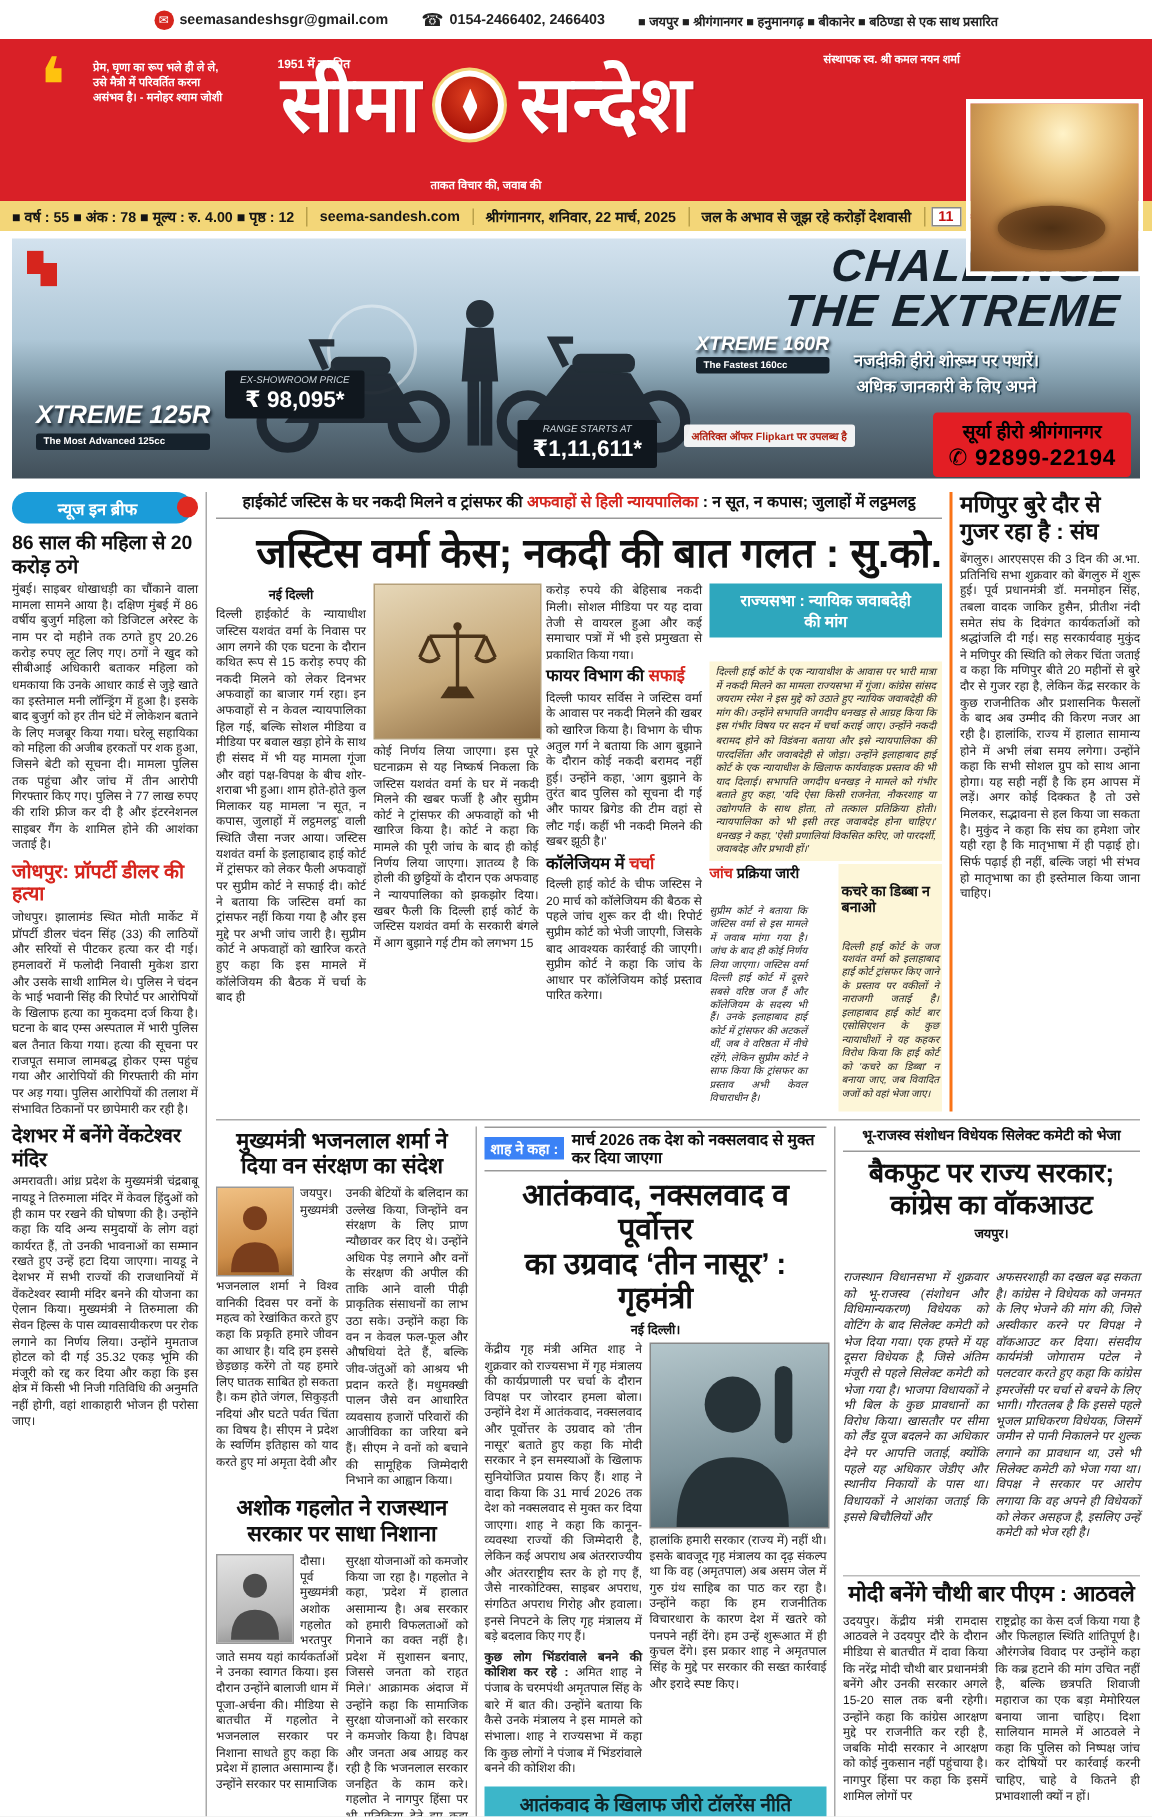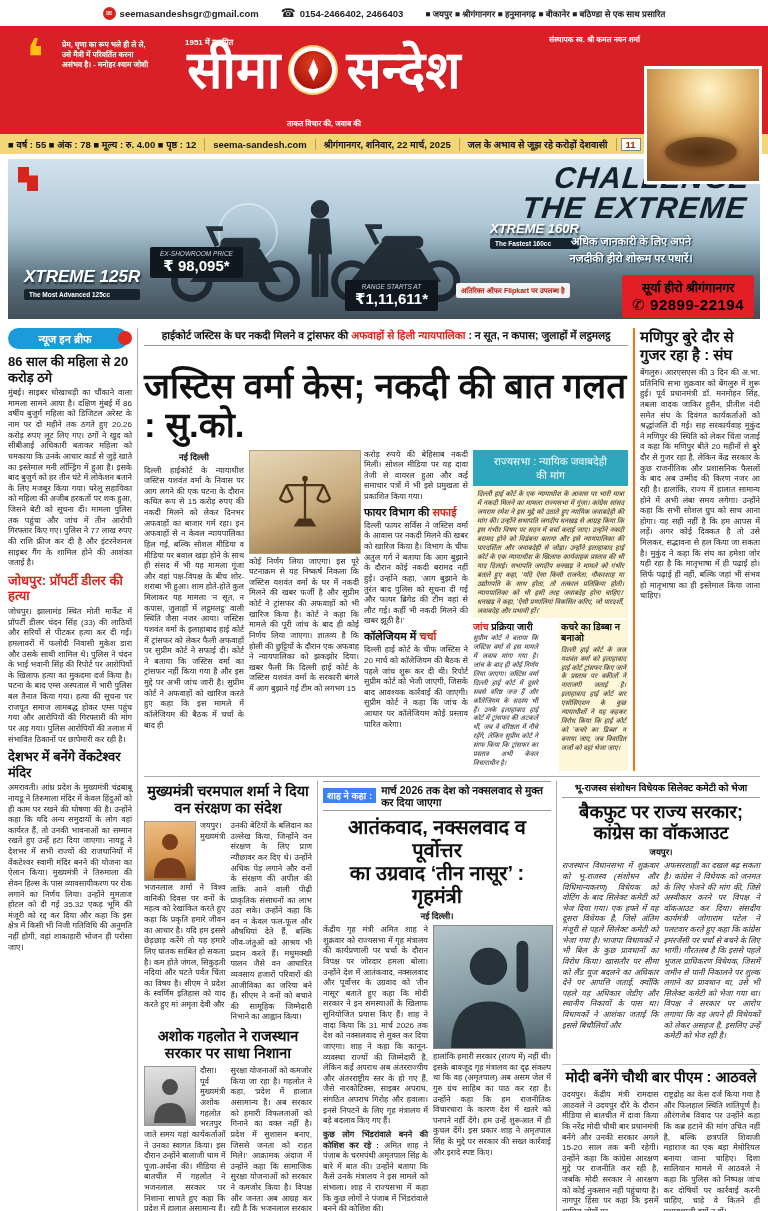--- a/index.html
+++ b/index.html
@@ -39,60 +39,60 @@
       background:linear-gradient(180deg,#d3e2ee 0%,#aec7d7 42%,#85a0af 58%,#5d7280 74%,#414f59 100%);}
   .ferris{position:absolute;left:210px;top:44px;width:56px;height:56px;border:2px solid rgba(255,255,255,.4);border-radius:50%;}
   .hero-logo{position:absolute;left:10px;top:8px;width:20px;height:24px;}
   .hero-logo::before{content:"";position:absolute;inset:0;background:#d6251d;
       clip-path:polygon(0 0,55% 0,55% 35%,100% 35%,100% 100%,45% 100%,45% 65%,0 65%);}
   .challenge{position:absolute;right:12px;top:4px;text-align:right;color:#15212b;font-weight:900;font-style:italic;letter-spacing:1px;transform:skewX(-6deg);}
   .challenge div:first-child{font-size:30px;line-height:1;}
   .challenge div:last-child{font-size:30px;line-height:1;}
   .bikes{position:absolute;left:145px;top:35px;width:330px;height:110px;opacity:.92;}
   .badge125{position:absolute;left:16px;top:108px;color:#fff;font-weight:900;font-style:italic;font-size:17px;text-shadow:1px 2px 2px #16222c;}
-  .badge160{position:absolute;left:482px;top:62px;color:#fff;font-weight:900;font-style:italic;font-size:13px;text-shadow:1px 2px 2px #16222c;}
+  .badge160{position:absolute;left:456px;top:62px;color:#fff;font-weight:900;font-style:italic;font-size:13px;text-shadow:1px 2px 2px #16222c;}
   .badge-tag{display:block;background:#16222c;color:#fff;font-style:normal;font-weight:600;font-size:6.5px;padding:2px 5px;margin-top:2px;text-shadow:none;border-radius:2px;}
   .pricebox{position:absolute;background:#10171e;color:#fff;padding:3px 10px;text-align:center;border-radius:2px;}
   .pricebox span{display:block;font-size:6.5px;font-style:italic;color:#cfd8df;}
   .pricebox b{font-size:15px;}
   .p1{left:142px;top:88px;}
   .p2{left:337px;top:121px;}
   .ad-info{position:absolute;right:14px;top:74px;width:230px;text-align:center;color:#fff;font-weight:800;font-size:11px;line-height:1.5;
       text-shadow:0 0 3px #1d3a4a,1px 1px 0 #1d3a4a;}
   .flip{position:absolute;left:448px;top:124px;background:rgba(255,255,255,.92);color:#b02010;font-size:7px;font-weight:700;padding:3px 5px;border-radius:2px;}
   .dealer{position:absolute;right:6px;top:116px;background:#e31e24;color:#000000;text-align:center;padding:4px 10px;border-radius:3px;}
   .dealer div:first-child{font-size:12.5px;font-weight:800;}
   .dealer-ph{font-size:15px;font-weight:800;letter-spacing:.5px;}
   
   .content{display:flex;padding:4px 8px 0;}
   .sidebar{width:124px;padding-right:5px;border-right:1px solid #aaa;}
   .pill{position:relative;background:#1b9cd9;color:#fff;font-weight:800;font-size:11px;text-align:center;border-radius:11px;padding:3px 12px 3px 6px;margin:0 4px 5px 0;}
   .pill-dot{position:absolute;right:-4px;top:3px;width:14px;height:14px;border-radius:50%;background:#e02a21;}
   .sb-head{font-size:13px;line-height:1.2;font-weight:800;margin:4px 0 3px;}
   .body{font-size:8px;line-height:1.33;text-align:justify;color:#1d1d1d;margin:0 0 3px;}
-  .ital{font-style:italic;}
+  .ital{font-style:italic;margin-top:16px;}
   .main{flex:1;padding-left:6px;}
   .lead-row{display:flex;}
   .lead-main{flex:1;padding-right:5px;border-right:2px solid #f97316;}
   .manipur-col{width:120px;padding-left:5px;}
   .kicker{font-size:10.5px;font-weight:700;text-align:center;padding:1px 0 3px;border-bottom:1px solid #999;line-height:1.25;}
-  .lead-head{font-size:35px;font-weight:800;text-align:left;line-height:1.12;margin:20px 0 5px;}
+  .lead-head{font-size:27px;font-weight:800;text-align:right;line-height:1.12;margin:8px 0 5px;}
   .lead-body{display:flex;gap:5px;}
   .w1{width:100px;} .w2{width:110px;} .w3{width:104px;} .w4{flex:1;}
   .dateline{font-size:8.5px;font-weight:800;text-align:center;margin:1px 0 4px;}
   .justice-img{width:100%;height:102px;margin-bottom:3px;border:1px solid #b5a07a;
       background:linear-gradient(160deg,#e6d7b8 0%,#c8ab7c 55%,#8a6a42 100%);display:flex;align-items:center;justify-content:center;}
   .subhead{font-size:11px;font-weight:800;margin:3px 0 2px;line-height:1.2;}
-  .rs-banner{background:#2ea7bd;color:#fff;font-weight:400;font-size:10.5px;text-align:center;padding:4px 17px;}
+  .rs-banner{background:#2ea7bd;color:#fff;font-weight:700;font-size:10.5px;text-align:center;padding:4px 17px;}
   .rs-body{background:#fdf6d8;padding:3px 4px;font-size:6.8px;margin-bottom:2px;}
   .duo{display:flex;gap:21px;}
   .duo-col{flex:1;}
   .duo .subhead{font-size:9.5px;margin-top:1px;}
   .duo .body{font-size:6.7px;}
-  .duo-col.tinted{background:#fdf6d8;padding:0 2px 2px;}
+  .duo-col.tinted{background:#fdf6d8;padding:12px 2px 2px;}
   .m-head{font-size:15px;font-weight:800;line-height:1.2;margin:0 0 4px;}
   
   .mid-row{display:flex;border-top:1px solid #aaa;margin-top:5px;padding-top:4px;}
   .cm-col{width:168px;padding-right:5px;border-right:1px solid #aaa;}
   .shah-col{flex:1;padding:0 5px;border-right:1px solid #aaa;}
   .land-col{width:198px;padding-left:5px;}
   .mid-head{font-size:14.5px;font-weight:800;text-align:center;line-height:1.18;margin:2px 0 4px;}
   .two-col{display:flex;gap:5px;}
   .tcol{flex:1;min-width:0;}
   .portrait{float:left;width:50px;height:58px;margin:0 4px 2px 0;border:1px solid #999;display:flex;align-items:flex-end;justify-content:center;}
@@ -194,22 +194,22 @@
       <span>EX-SHOWROOM PRICE</span><b>₹ 98,095*</b>
     </div>
     <div class="badge160">
       <span>XTREME 160R</span>
       <span class="badge-tag">The Fastest 160cc</span>
     </div>
     <div class="pricebox p2">
       <span>RANGE STARTS AT</span><b>₹1,11,611*</b>
     </div>
     <div class="ad-info">
+      <div>नजदीकी हीरो शोरूम पर पधारें।</div>
       <div>अधिक जानकारी के लिए अपने</div>
-      <div>नजदीकी हीरो शोरूम पर पधारें।</div>
     </div>
     <div class="flip">अतिरिक्त ऑफर Flipkart पर उपलब्ध है</div>
     <div class="dealer">
       <div>सूर्या हीरो श्रीगंगानगर</div>
       <div class="dealer-ph"><span>✆</span> <span>92899-22194</span></div>
     </div>
   </div>
 
   <div class="content">
 
@@ -277,21 +277,21 @@
           </div>
         </section>
         <aside class="manipur-col">
           <h2 class="m-head">मणिपुर बुरे दौर से गुजर रहा है : संघ</h2>
           <p class="body">बेंगलुरु। आरएसएस की 3 दिन की अ.भा. प्रतिनिधि सभा शुक्रवार को बेंगलुरु में शुरू हुई। पूर्व प्रधानमंत्री डॉ. मनमोहन सिंह, तबला वादक जाकिर हुसैन, प्रीतीश नंदी समेत संघ के दिवंगत कार्यकर्ताओं को श्रद्धांजलि दी गई। सह सरकार्यवाह मुकुंद ने मणिपुर की स्थिति को लेकर चिंता जताई व कहा कि मणिपुर बीते 20 महीनों से बुरे दौर से गुजर रहा है, लेकिन केंद्र सरकार के कुछ राजनीतिक और प्रशासनिक फैसलों के बाद अब उम्मीद की किरण नजर आ रही है। हालांकि, राज्य में हालात सामान्य होने में अभी लंबा समय लगेगा। उन्होंने कहा कि सभी सोशल ग्रुप को साथ आना होगा। यह सही नहीं है कि हम आपस में लड़ें। अगर कोई दिक्कत है तो उसे मिलकर, सद्भावना से हल किया जा सकता है। मुकुंद ने कहा कि संघ का हमेशा जोर यही रहा है कि मातृभाषा में ही पढ़ाई हो। सिर्फ पढ़ाई ही नहीं, बल्कि जहां भी संभव हो मातृभाषा का ही इस्तेमाल किया जाना चाहिए।</p>
         </aside>
       </div>
 
       <div class="mid-row">
         <section class="cm-col">
-          <h2 class="mid-head">मुख्यमंत्री चरमपाल शर्मा ने दिया वन संरक्षण का संदेश</h2>
+          <h2 class="mid-head">मुख्यमंत्री भजनलाल शर्मा ने दिया वन संरक्षण का संदेश</h2>
           <div class="two-col">
             <div class="tcol">
               <div class="portrait cm">
                 <svg viewBox="0 0 40 48" fill="currentColor">
                     <circle cx="20" cy="12" r="8"></circle>
                     <path d="M4 48 Q4 28 20 28 Q36 28 36 48 Z"></path>
                   </svg>
               </div>
               <p class="body">जयपुर। मुख्यमंत्री भजनलाल शर्मा ने विश्व वानिकी दिवस पर वनों के महत्व को रेखांकित करते हुए कहा कि प्रकृति हमारे जीवन का आधार है। यदि हम इससे छेड़छाड़ करेंगे तो यह हमारे लिए घातक साबित हो सकता है। कम होते जंगल, सिकुड़ती नदियां और घटते पर्वत चिंता का विषय है। सीएम ने प्रदेश के स्वर्णिम इतिहास को याद करते हुए मां अमृता देवी और</p>
             </div>

